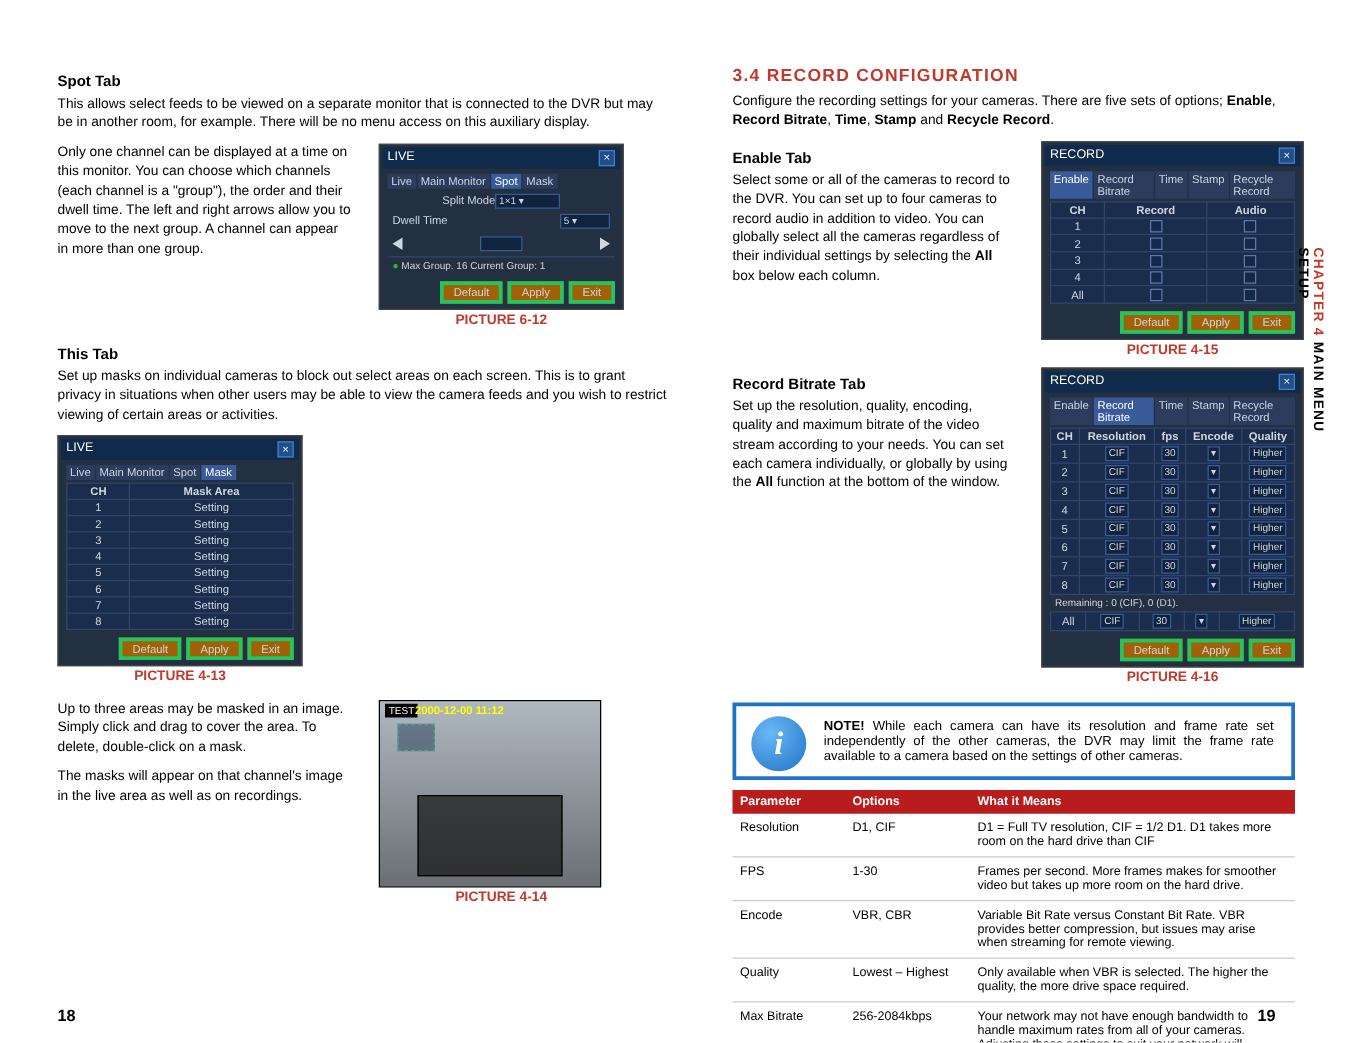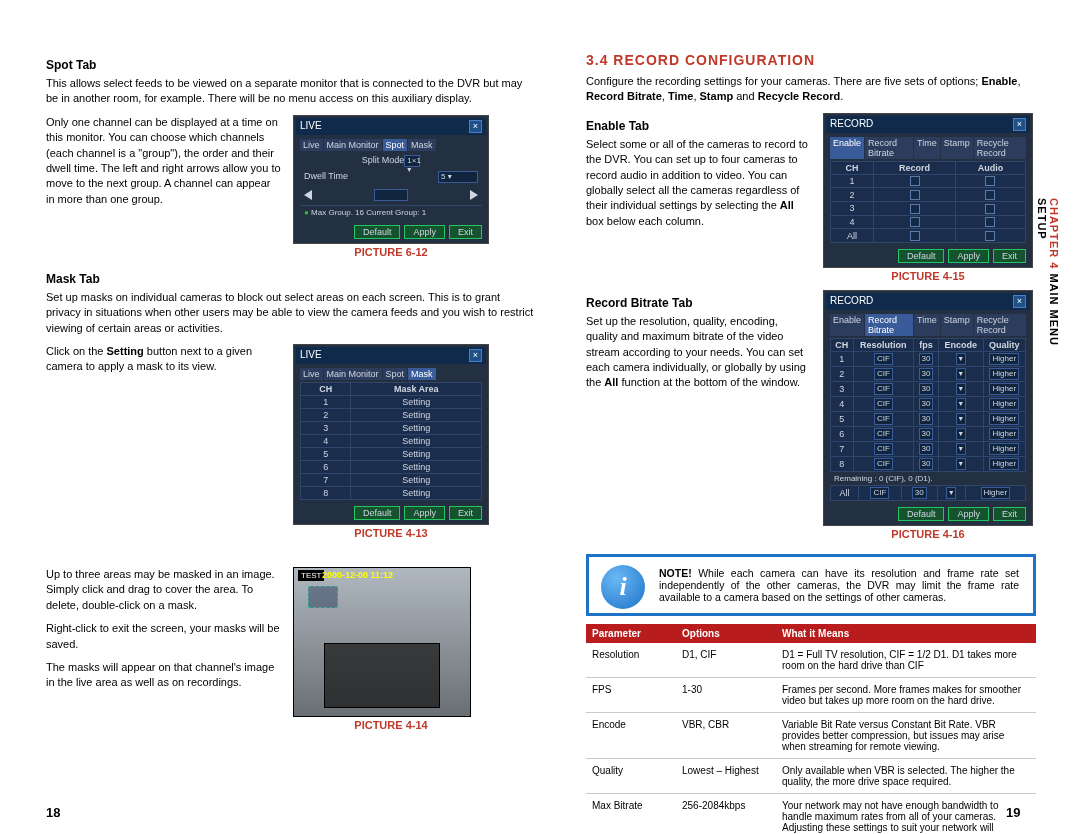--- a/index.html
+++ b/index.html
@@ -10,30 +10,30 @@
   }
   .page{
     position:absolute;top:52px;width:490px;
   }
   .page.left{left:46px}
   .page.right{left:586px;width:450px}
   .subhead{font-weight:bold;font-size:12px;margin:6px 0 4px}
   .sectionhead{font-family:Arial,sans-serif;font-size:14px;font-weight:900;color:#c0392b;margin-bottom:6px;letter-spacing:1px}
   p{font-size:11px;line-height:1.4;margin-bottom:8px}
   .caption{color:#c0392b;font-weight:bold;font-size:11px;text-align:center;margin-top:2px;margin-bottom:8px}
-  .row{display:flex;gap:12px;margin-bottom:0;}
+  .row{display:flex;gap:22px;margin-bottom:0;}
   .col{flex:1}
   .figure{background:#223041;border:1px solid #444;color:#cfd6e1;font-size:10px;padding:2px;position:relative}
   .figure .titlebar{background:#0f2a4a;color:#fff;font-size:10px;padding:2px 4px;display:flex;justify-content:space-between}
   .figure .body{padding:4px}
   .tabs{display:flex;gap:1px;font-size:9px;margin-bottom:2px}
   .tabs span{padding:1px 3px;background:#2b3c5c;color:#cfd6e1}
   .tabs span.active{background:#3a5b99;color:#fff}
   .btnrow{display:flex;justify-content:flex-end;gap:4px;padding:2px 4px}
-  .btnrow span{background:#14532d;border:1px solid #22c55e;padding:1px 8px;font-size:9px;color:#cfd6e1}
+  .btnrow span{background:#a16207;border:3px solid #22c55e;padding:1px 8px;font-size:9px;color:#cfd6e1}
   table.mini{width:100%;border-collapse:collapse;font-size:9px;color:#cfd6e1}
   table.mini td,table.mini th{border:1px solid #31456b;padding:1px 3px;text-align:center;background:#1b2d4c}
   .camera{width:178px;height:150px;background:linear-gradient(#b0b8c0,#6a6f74);border:1px solid #000;position:relative}
   .camera .stamp{position:absolute;top:2px;left:28px;color:#ff0;font-size:9px;font-weight:bold}
   .camera .structure{position:absolute;bottom:8px;left:30px;right:30px;height:65px;background:rgba(20,20,20,.7);border:1px solid #000}
   .notebox{border:3px solid #1e73c7;padding:10px 14px 10px 70px;position:relative;font-size:10.5px;text-align:justify;margin-top:6px}
   .notebox .icon{position:absolute;left:12px;top:8px;width:44px;height:44px;border-radius:50%;background:radial-gradient(circle at 35% 30%,#6ab8f5,#1e73c7);color:#fff;font-size:26px;font-family:serif;font-style:italic;font-weight:bold;display:flex;align-items:center;justify-content:center}
   table.params{width:100%;border-collapse:collapse;font-size:10px;margin-top:8px}
   table.params th{background:#b91c1c;color:#fff;text-align:left;padding:4px 6px;font-weight:bold}
   table.params td{border-bottom:1px solid #cacaca;padding:6px 6px;vertical-align:top}
@@ -69,21 +69,21 @@
           </div>
         <div class="body">
           <div class="tabs">
             <span>Live</span>
             <span>Main Monitor</span>
             <span class="active">Spot</span>
             <span>Mask</span>
           </div>
           <div style="display:flex;justify-content:center;padding:2px 4px;font-size:9px">
               <span>Split Mode</span>
-              <span class="dd" style="width:16px">1×1 ▾</span>
+              <span class="dd" style="width:52px">1×1 ▾</span>
             </div>
           <div style="display:flex;justify-content:space-between;padding:2px 4px;font-size:9px">
               <span>Dwell Time</span>
               <span class="dd" style="width:40px">5 ▾</span>
             </div>
           <div style="display:flex;justify-content:space-between;align-items:center;padding:2px 4px;margin-top:2px">
             <span class="arrow left"></span>
             <span class="dd" style="width:34px"> </span>
             <span class="arrow"></span>
           </div>
@@ -92,27 +92,24 @@
         <div class="btnrow">
             <span>Default</span>
             <span>Apply</span>
             <span>Exit</span>
           </div>
       </div>
       <div class="caption">PICTURE 6-12</div>
     </div>
   </div>
 
-  <div class="subhead">Mask Tab</div>
+  <div class="subhead">This Tab</div>
   <p>Set up masks on individual cameras to block out select areas on each screen. This is to grant privacy in situations when other users may be able to view the camera feeds and you wish to restrict viewing of certain areas or activities.</p>
 
   <div class="row">
-    <div class="col" style="flex:0 0 235px">
-      <p id="fig13side">Click on the <b>Setting</b> button next to a given camera to apply a mask to its view.</p>
-    </div>
     <div style="flex:0 0 196px">
       <div class="figure">
         <div class="titlebar">
             <span>LIVE</span>
             <span class="closebox">×</span>
           </div>
         <div class="body">
           <div class="tabs">
               <span>Live</span>
               <span>Main Monitor</span>
@@ -165,24 +162,23 @@
         <div class="btnrow">
             <span>Default</span>
             <span>Apply</span>
             <span>Exit</span>
           </div>
       </div>
       <div class="caption">PICTURE 4-13</div>
     </div>
   </div>
 
-  <div class="row" style="margin-top:20px">
+  <div class="row" style="margin-top:5px">
     <div class="col" style="flex:0 0 235px">
       <p>Up to three areas may be masked in an image. Simply click and drag to cover the area. To delete, double-click on a mask.</p>
-      <p>Right-click to exit the screen, your masks will be saved.</p>
       <p>The masks will appear on that channel's image in the live area as well as on recordings.</p>
     </div>
     <div style="flex:0 0 196px">
       <div class="camera">
         <div style="position:absolute;top:2px;left:4px;background:#000;color:#fff;font-size:8px;padding:1px 3px">TEST</div>
         <div class="stamp">2000-12-00 11:12</div>
         <div style="position:absolute;top:18px;left:14px;width:30px;height:22px;background:rgba(40,60,90,.5);border:1px dashed #4a9"></div>
         <div class="structure"></div>
       </div>
       <div class="caption">PICTURE 4-14</div>

